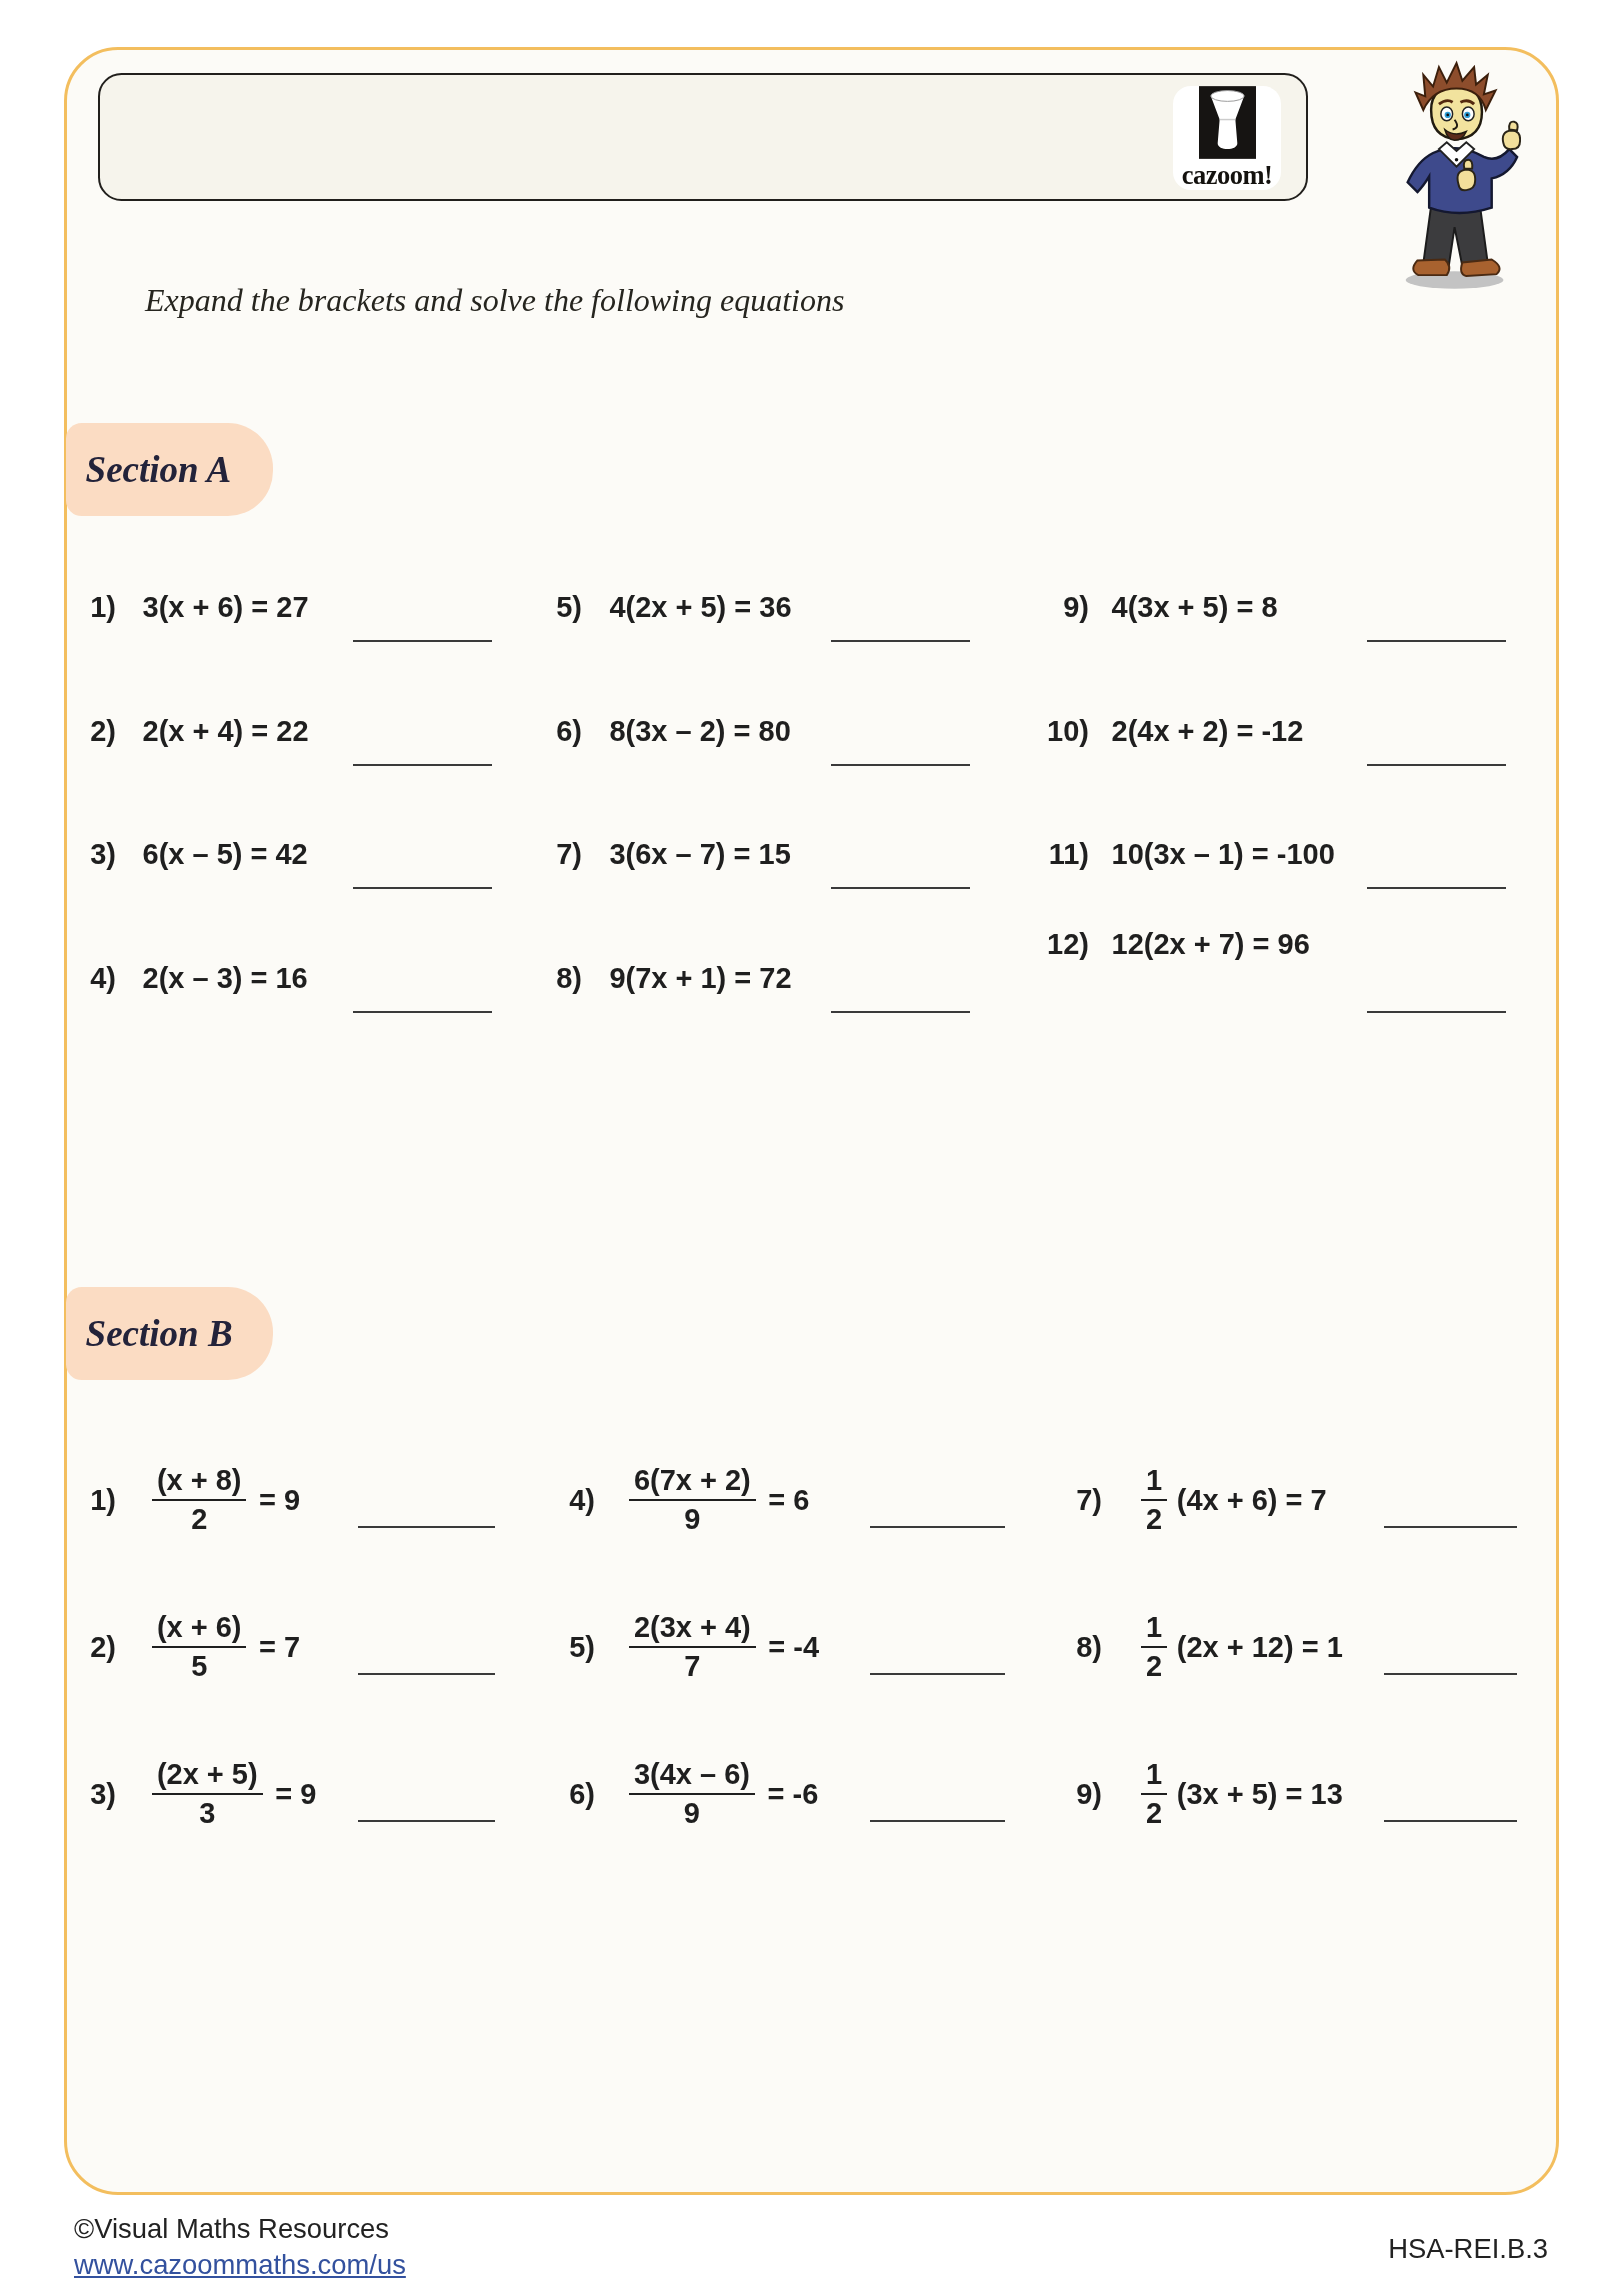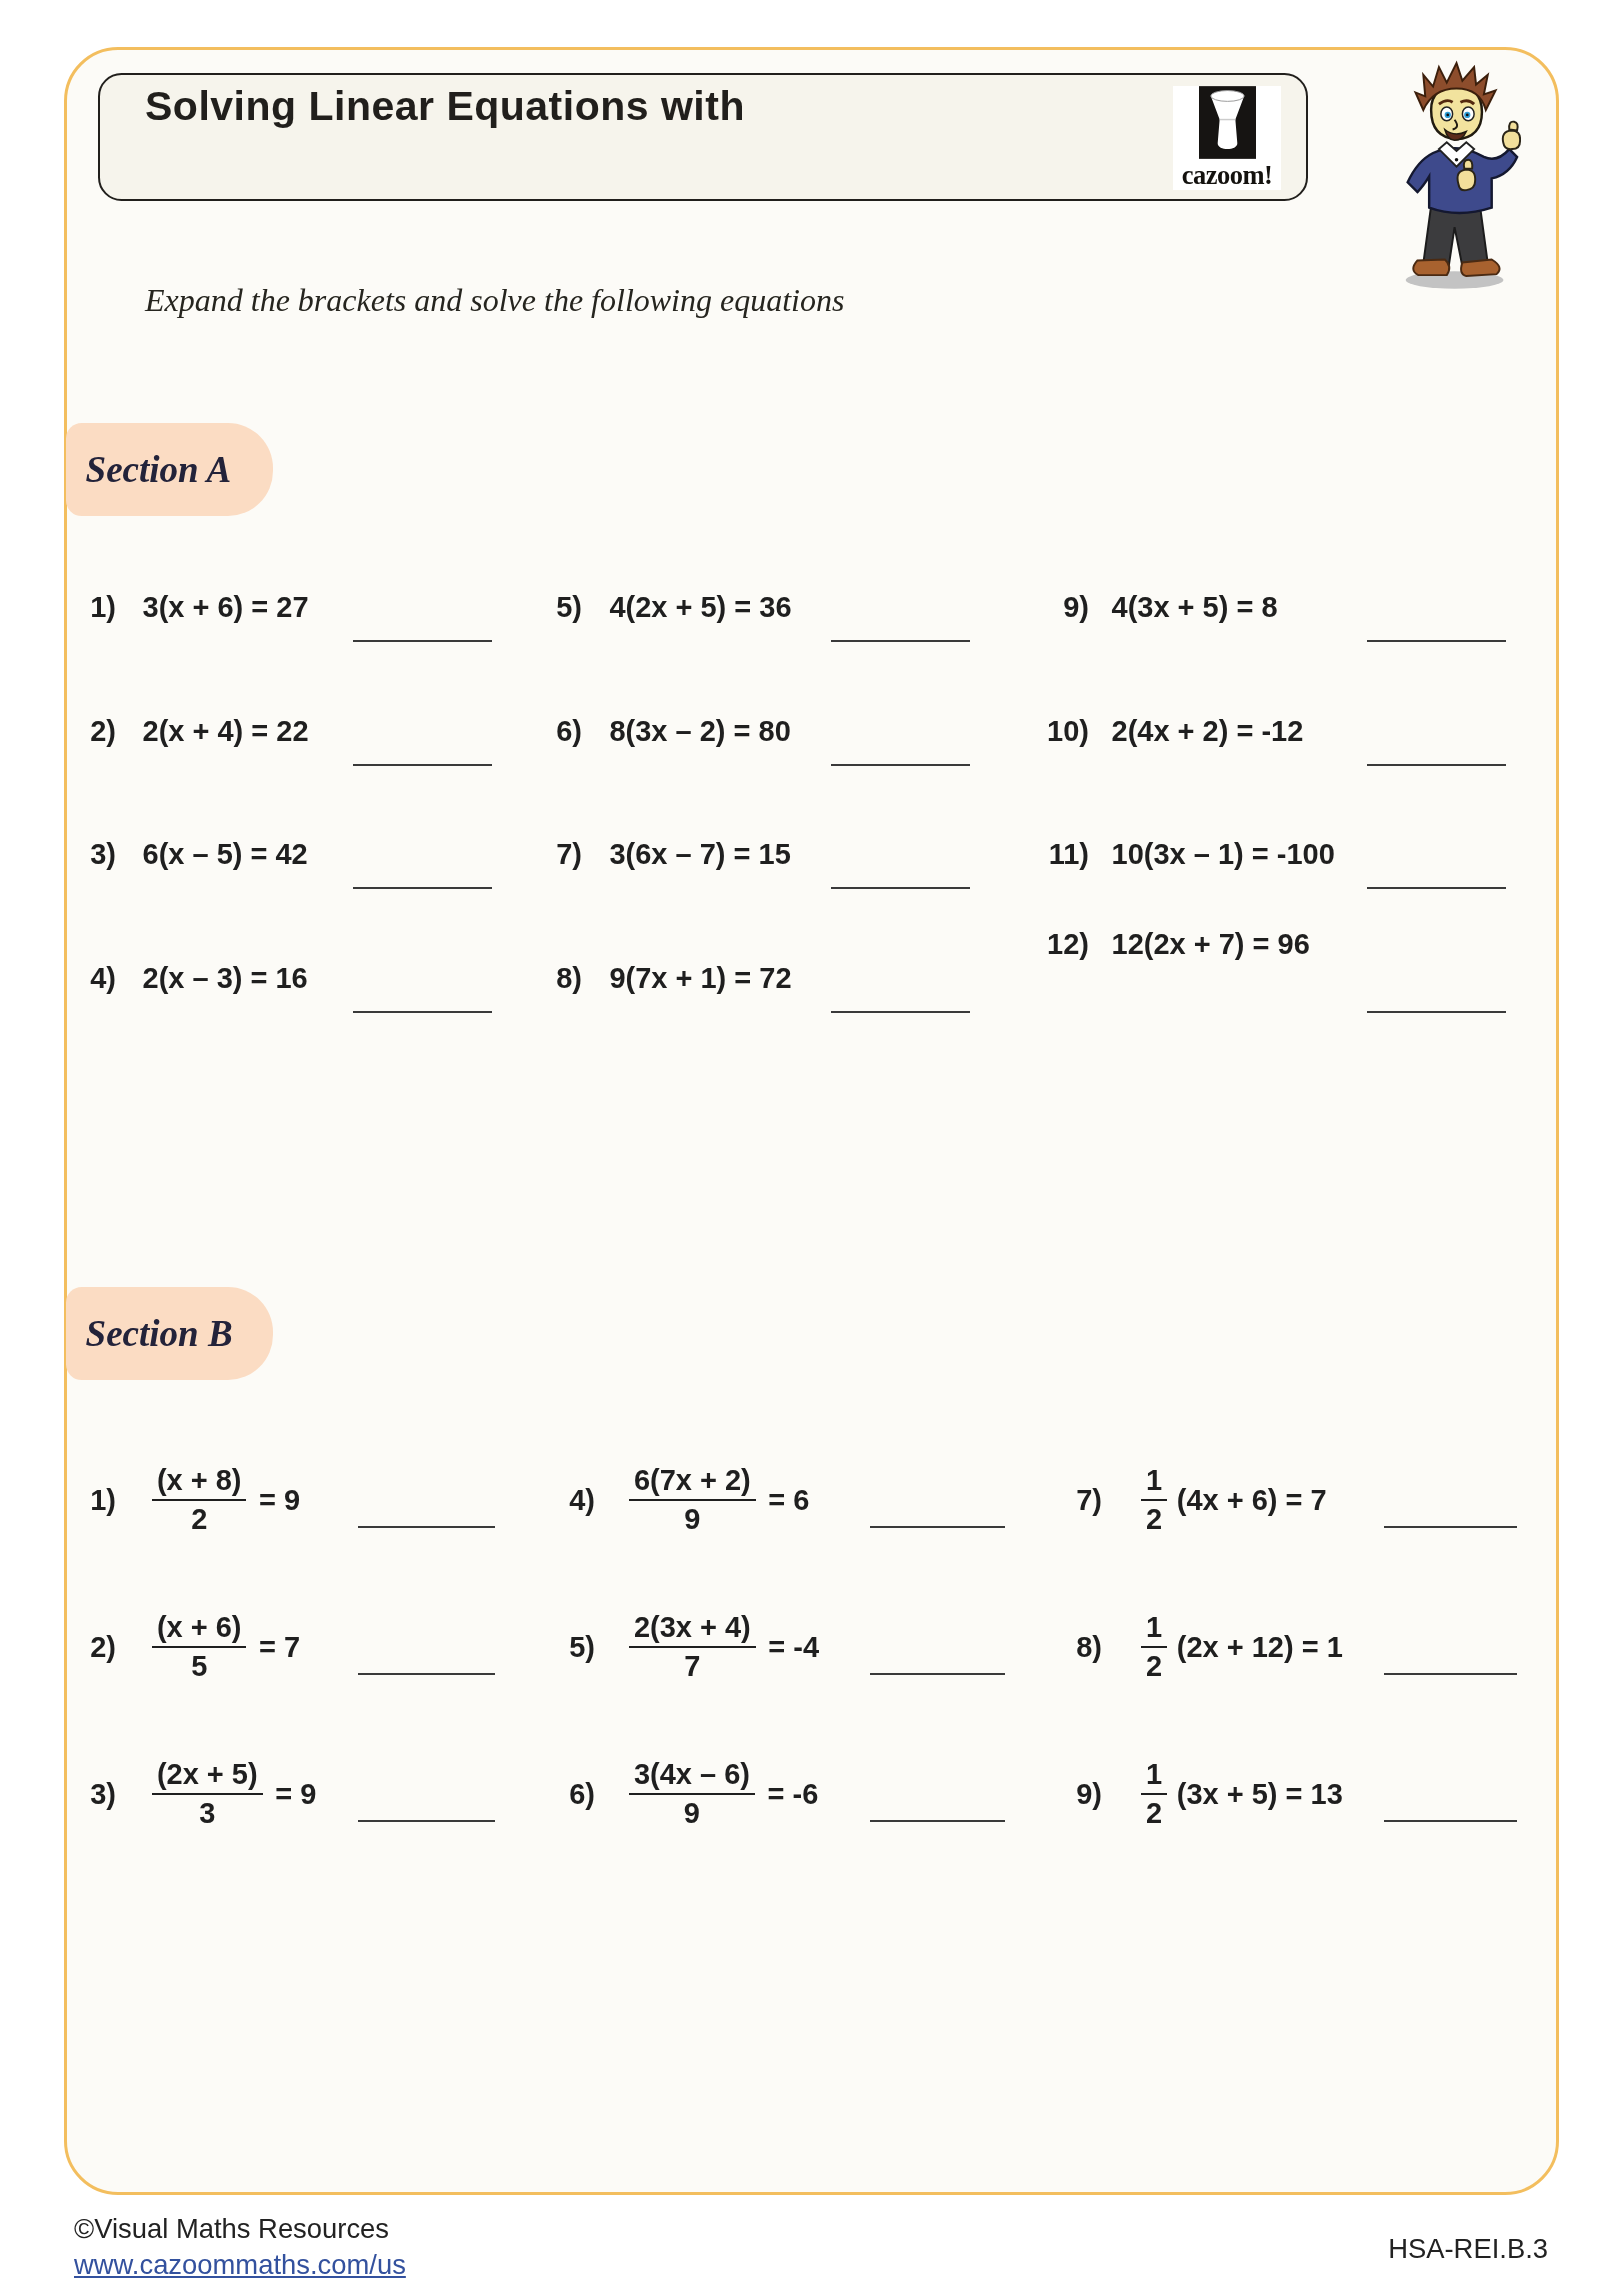--- a/index.html
+++ b/index.html
@@ -19,20 +19,21 @@
   }
   .title-text{
     position:absolute;left:145px;top:76px;width:882px;
     font-size:41px;line-height:60px;font-weight:bold;color:#211F1C;
     letter-spacing:0.5px;
   }
   .logo-patch{
     position:absolute;left:1173px;top:86px;width:108px;height:104px;
     background:#ffffff;display:flex;flex-direction:column;align-items:center;
     justify-content:flex-start;
+    border-radius:18px;
   }
   .logo-word{
     font-family:"Liberation Serif",serif;font-weight:bold;font-size:26.5px;
     color:#14120f;letter-spacing:-0.5px;margin-top:1px;
   }
   .instruction{
     position:absolute;left:145px;top:282px;
     font-family:"Liberation Serif",serif;font-style:italic;font-size:32px;
     color:#26251F;
   }
@@ -64,21 +65,20 @@
 </head>
 <body>
 
 
 
 <div class="frame"></div>
 
 
 <div class="title-box"></div>
 <div class="title-text">
-  <div>Solving Linear Equations with</div>
 </div>
 
 <div class="logo-patch">
   <span>
     <svg width="57" height="73" viewBox="0 0 58 74">
       <rect x="0" y="0" width="58" height="74" fill="#161412"></rect>
       <path d="M12 10 L46 10 L37 34 L39 58 C39 66 19 66 19 58 L21 34 Z" fill="#ffffff"></path>
       <ellipse cx="29" cy="10" rx="17" ry="5.5" fill="#ffffff" stroke="#9a9a9a" stroke-width="1"></ellipse>
       <path d="M21 34 L37 34" stroke="#cccccc" stroke-width="1.5"></path>
     </svg>

